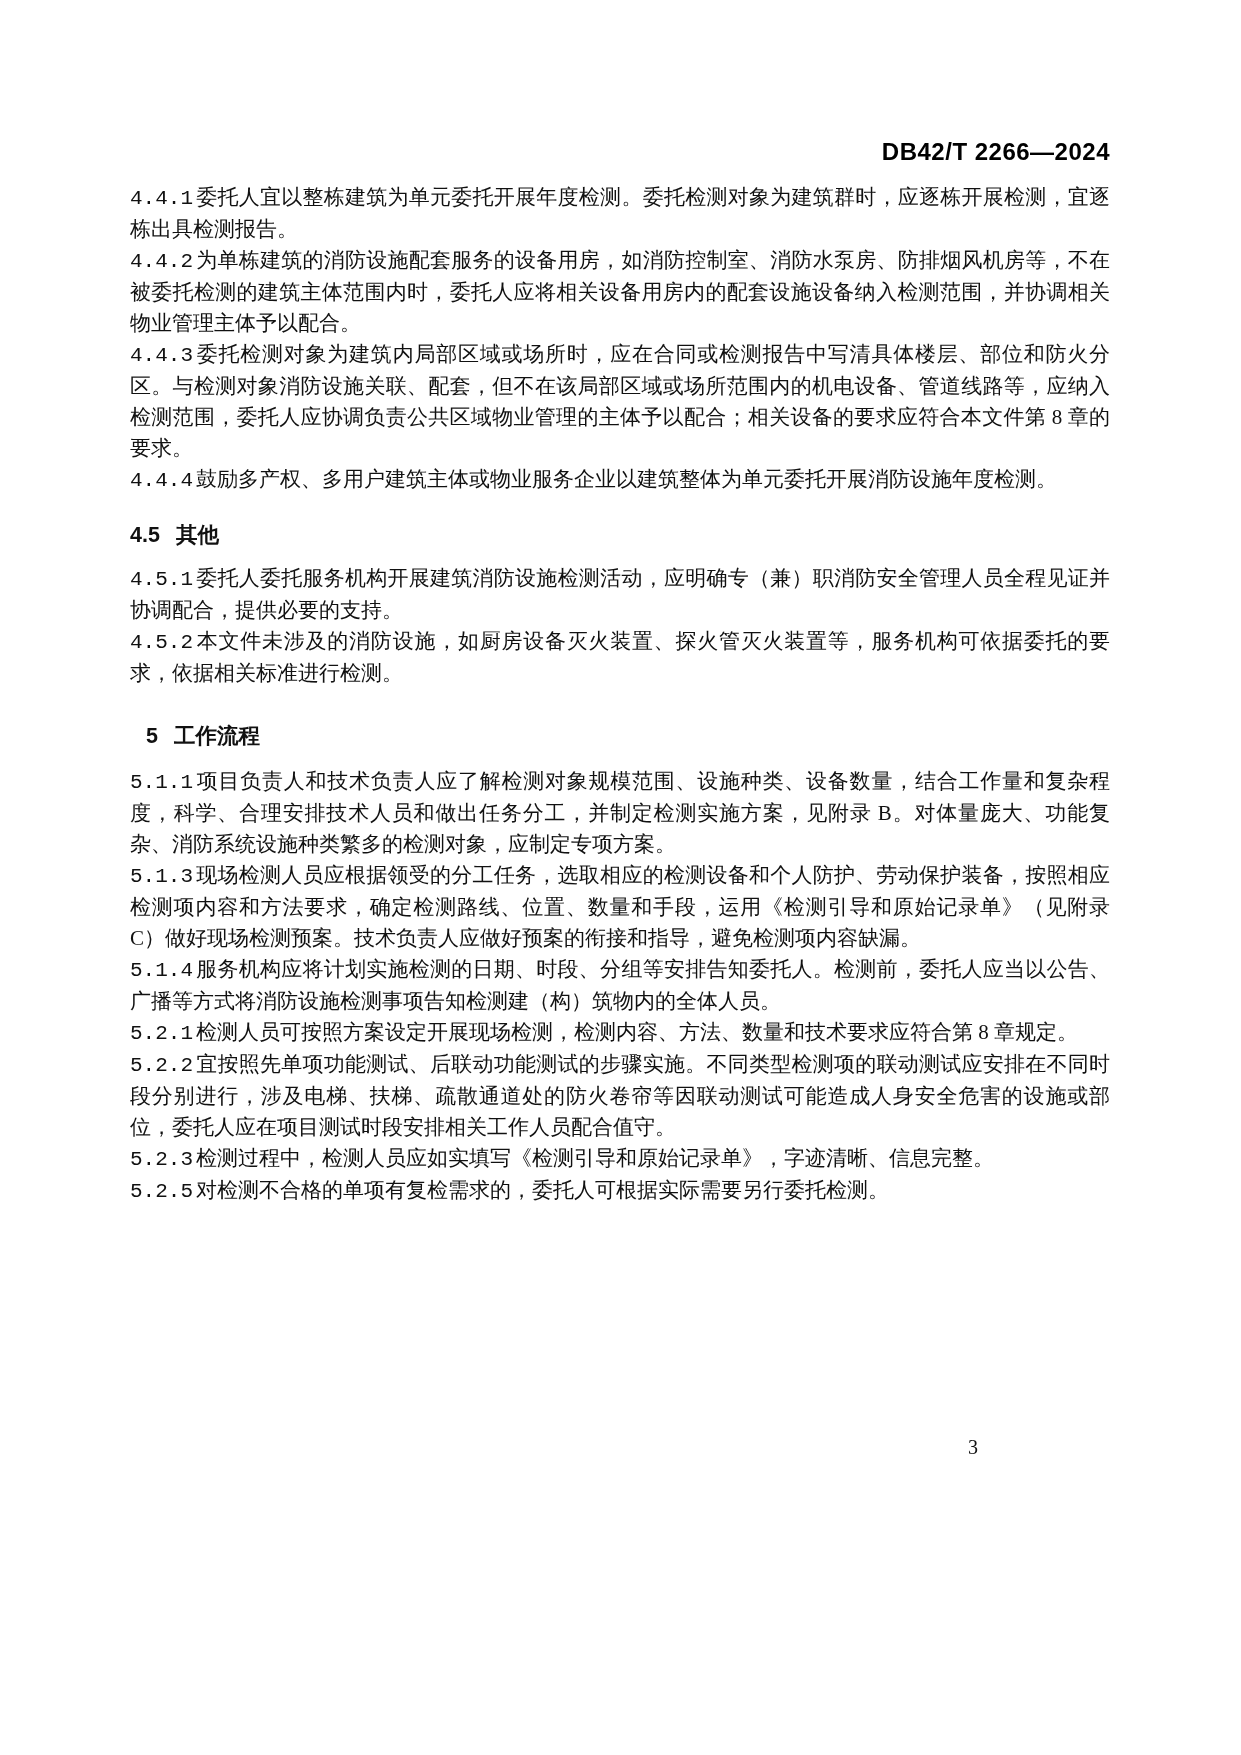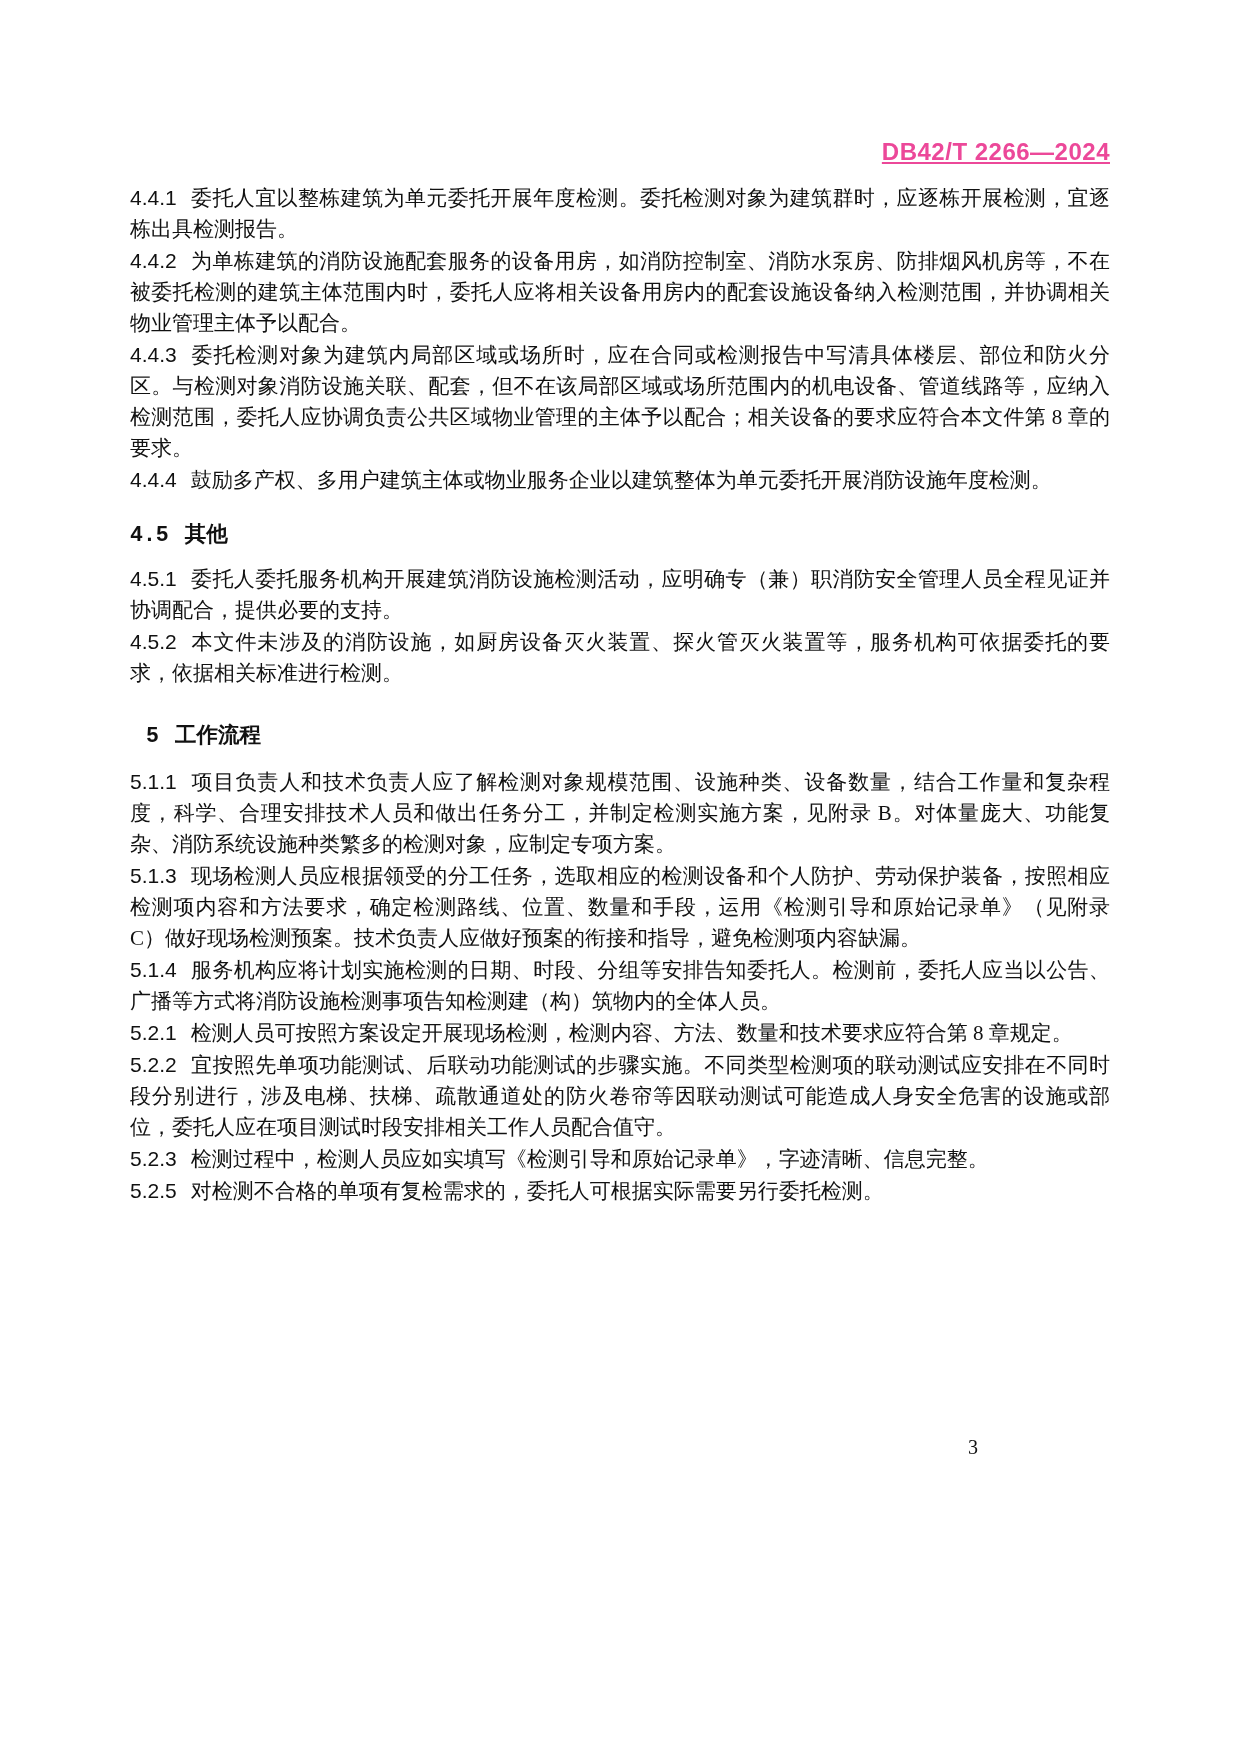--- a/index.html
+++ b/index.html
@@ -18,42 +18,41 @@
     overflow: hidden;
   }
   .header {
     position: absolute;
     top: 138px;
     right: 131px;
     font-family: "Liberation Sans", "DejaVu Sans", sans-serif;
     font-weight: bold;
     font-size: 24px;
     letter-spacing: 0.5px;
-    color: #ec4899;
-    text-decoration: underline;
+    color: #000000;
   }
   .content {
     position: absolute;
     top: 182px;
     left: 130px;
     right: 131px;
   }
   .para {
     margin: 0;
     font-size: 21px;
     line-height: 31px;
     text-align: justify;
     color: #111111;
   }
   .para .num {
-    margin-right: 14px;
-    font-family: Liberation Sans, sans-serif;
+    margin-right: 3px;
+    font-family: Liberation Mono, monospace;
   }
   .h-chapter, .h-section {
-    font-family: Liberation Mono, monospace;
+    font-family: Liberation Sans, sans-serif;
     font-weight: bold;
     font-size: 21.5px;
     line-height: 31px;
     color: #111111;
   }
   .h-chapter { margin: 32px 0 14px 16px; }
   .h-section { margin: 24px 0 12px 0; }
   .h-chapter .num, .h-section .num { margin-right: 16px; }
   .footer-pagenum {
     position: absolute;

